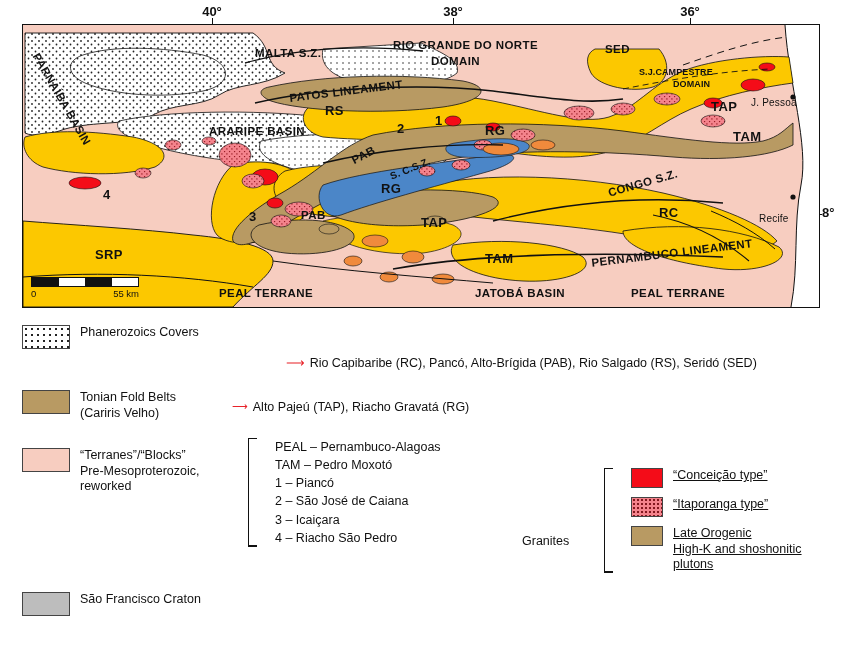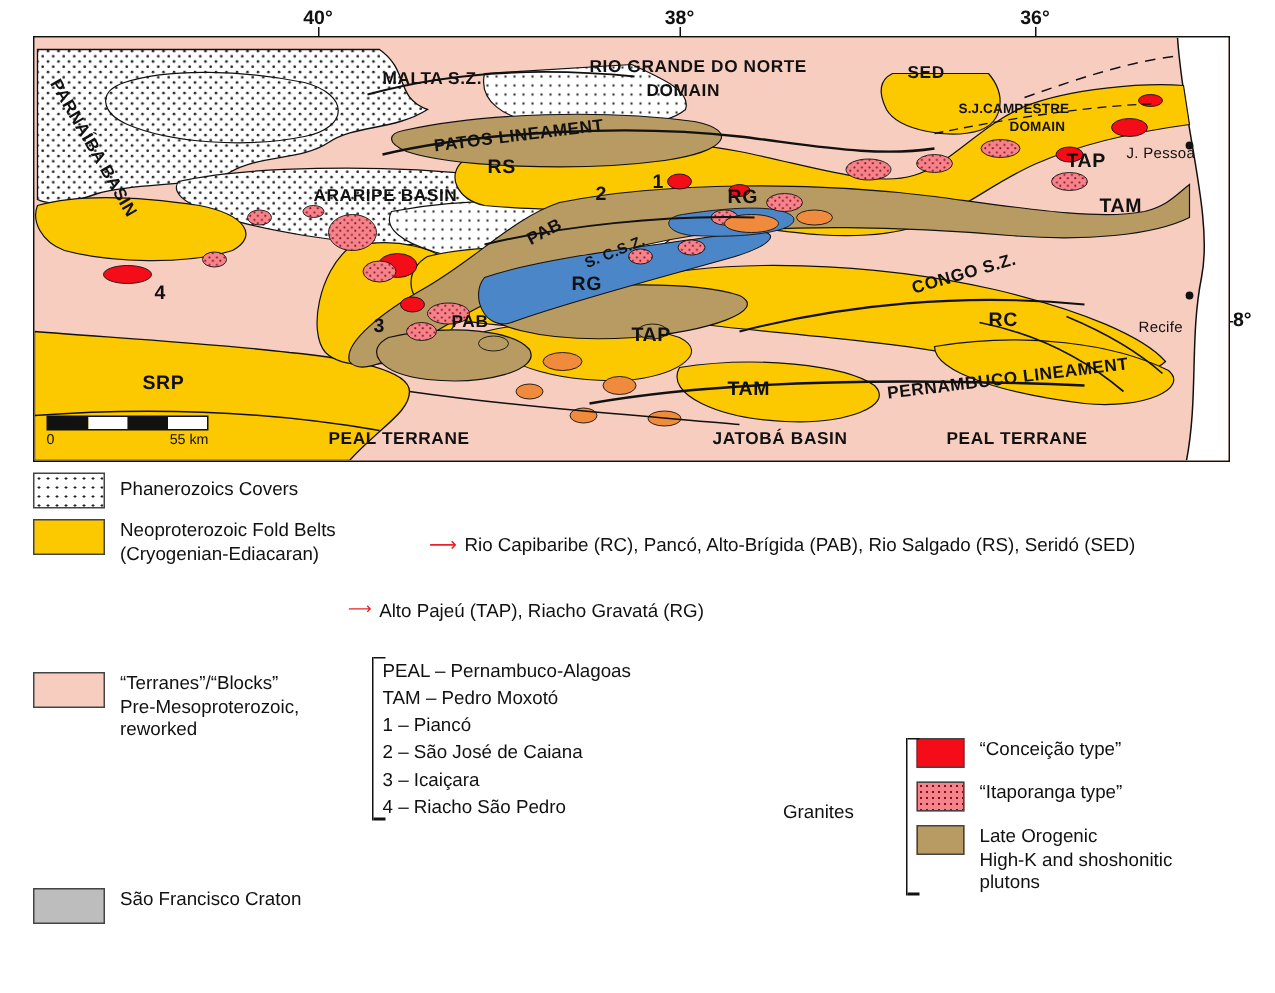--- a/index.html
+++ b/index.html
@@ -80,21 +80,21 @@
   .sw-terr{background:#f7cdc0;}
   .sw-craton{background:#bdbdbd;}
   .lg-text{line-height:1.25;}
   .lg-text .l2{display:block;}
   .arrow{
     color:#e8232a;font-size:13px;margin-right:5px;line-height:1.1;
   }
   .bracket-box{
     position:absolute;
     border-left:1.4px solid #111;
-    padding-left:6px;
+    padding-left:26px;
   }
   .bracket-box:before,.bracket-box:after{
     content:"";position:absolute;left:0;width:8px;height:1.4px;background:#111;
   }
   .bracket-box:before{top:0;}
   .bracket-box:after{bottom:0;}
   .abbr-list div{line-height:1.45;white-space:nowrap;}
   .gr-swatch{width:30px;height:18px;border:1px solid #444;margin-right:10px;flex:0 0 auto;}
   .gr-conc{background:#f40c18;}
   .gr-itap{background:#f4838c;position:relative;overflow:hidden;}
@@ -266,33 +266,33 @@
     </div>
     <div class="nums">
       <span>0</span>
       <span>55 km</span>
     </div>
   </div>
 </div>
 
 <div id="legend">
 
-  <div class="lg-row" style="left:0;top:3px;align-items:center;">
+  <div class="lg-row" style="left:0;top:13px;">
     <span class="swatch sw-phan"></span>
     <span class="lg-text">Phanerozoics Covers</span>
   </div>
 
-  <div class="lg-row" style="left:0;top:34px;">
-    <span class="swatch sw-neo"></span>
+
+  <div class="lg-row" style="left:0;top:78px;">
+    <span class="swatch sw-ton"></span>
     <span class="lg-text">
-      <span>Neoproterozoic Fold Belts</span>
-      <span class="l2">(Cryogenian-Ediacaran)</span>
+      <span>Tonian Fold Belts</span>
+      <span class="l2">(Cariris Velho)</span>
     </span>
   </div>
-
 
   <div class="lg-row" style="left:0;top:280px;">
     <span class="swatch sw-craton"></span>
     <span class="lg-text">São Francisco Craton</span>
   </div>
 
   <div class="lg-row" style="left:0;top:136px;">
     <span class="swatch sw-terr"></span>
     <span class="lg-text">
       <span>“Terranes”/“Blocks”</span>
@@ -317,21 +317,21 @@
     <div>1 – Piancó</div>
     <div>2 – São José de Caiana</div>
     <div>3 – Icaiçara</div>
     <div>4 – Riacho São Pedro</div>
   </div>
 
   <div class="lg-row" style="left:500px;top:222px;">
     <span class="lg-text">Granites</span>
   </div>
 
-  <div class="bracket-box" style="left:582px;top:180px;width:210px;">
+  <div class="bracket-box" style="left:582px;top:156px;width:210px;text-decoration:underline;">
     <div class="gr-row">
       <span class="gr-swatch gr-conc"></span>
       <span class="t">“Conceição type”</span>
     </div>
     <div class="gr-row">
       <span class="gr-swatch gr-itap"></span>
       <span class="t">“Itaporanga type”</span>
     </div>
     <div class="gr-row" style="margin-bottom:0;">
       <span class="gr-swatch gr-late"></span>

